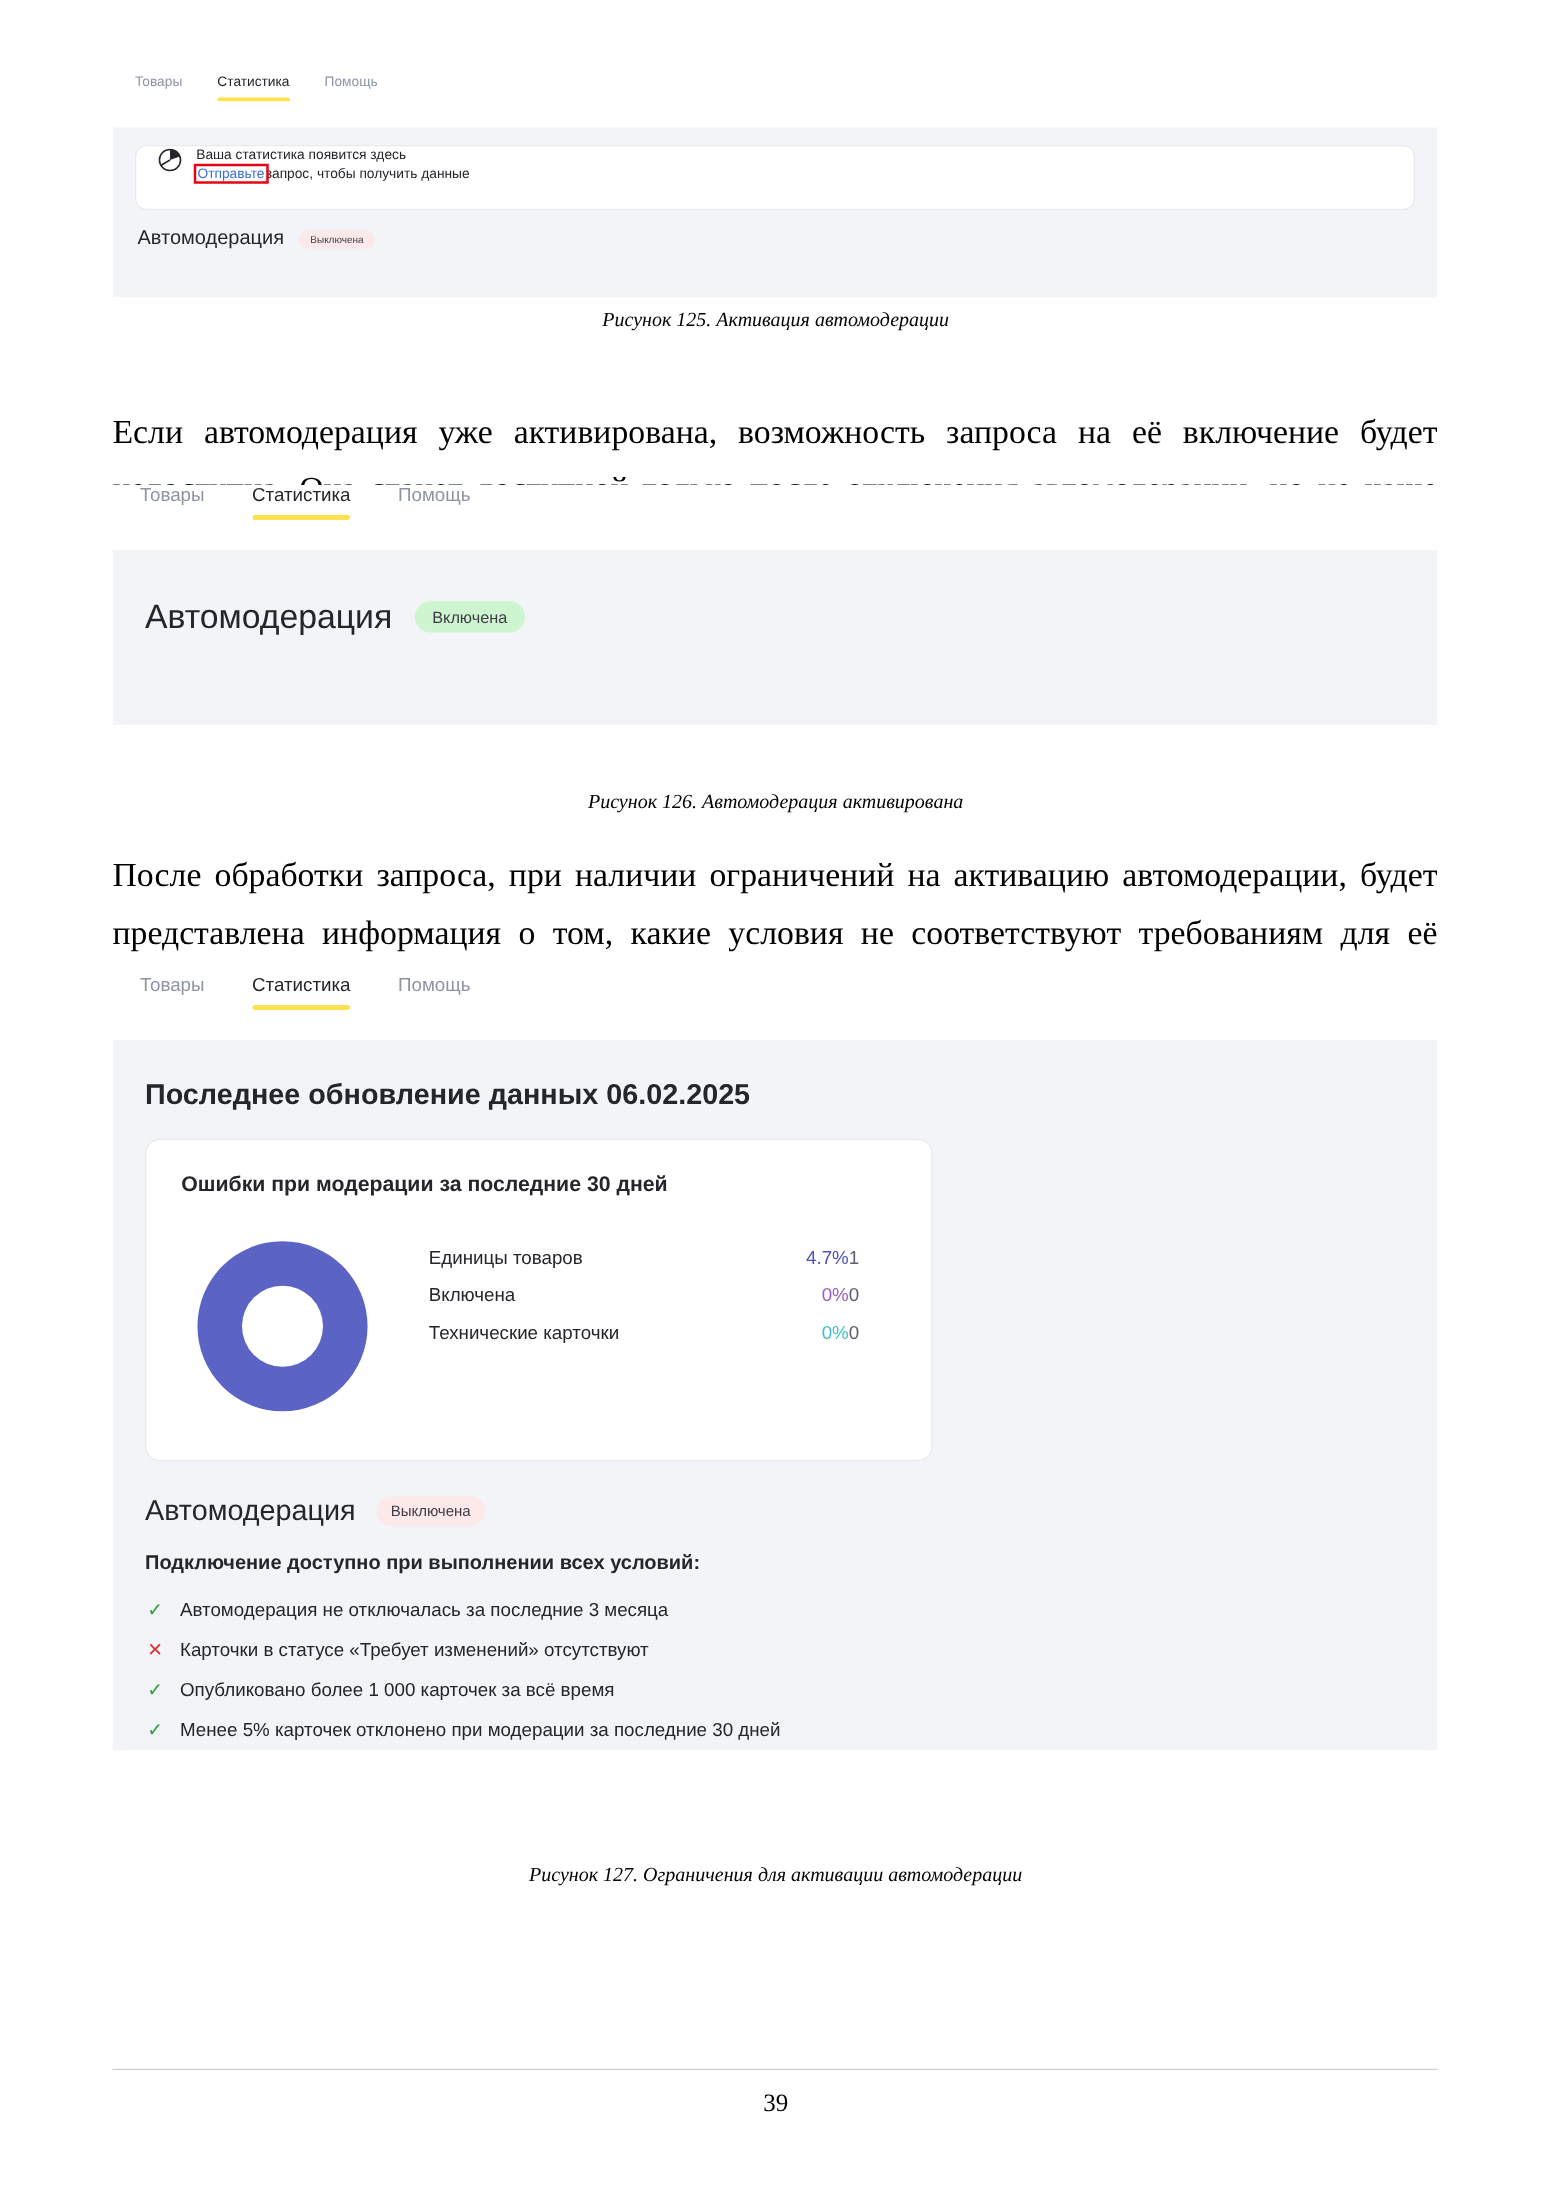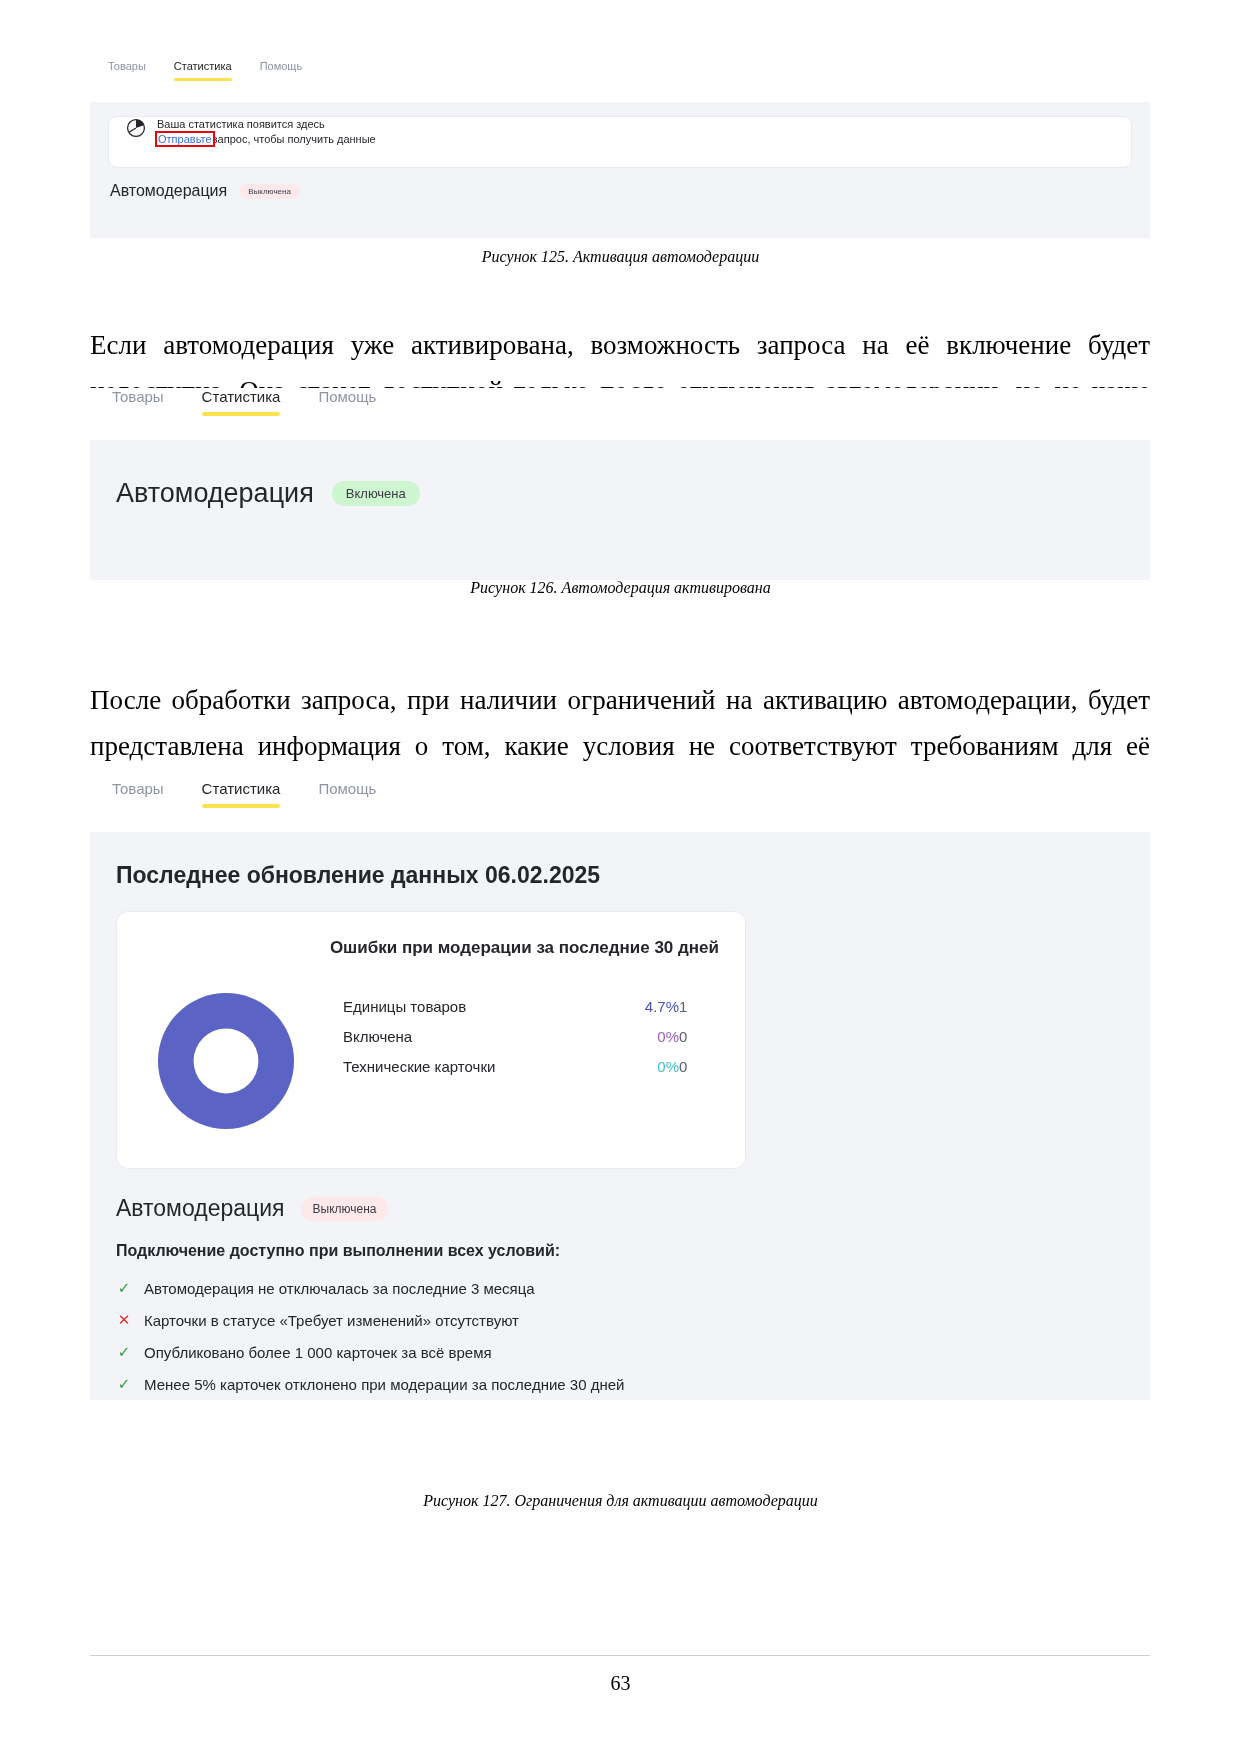--- a/index.html
+++ b/index.html
@@ -166,21 +166,21 @@
   #shot2 .badge { font-size: 13px; padding: 5px 14px; }
 
   
   #shot3 { left: 90px; top: 780px; width: 1060px; height: 620px; }
   #shot3 .tabbar { height: 52px; padding-left: 22px; gap: 38px; font-size: 15px; }
   #shot3 .tab { padding-bottom: 12px; }
   #shot3 .tab.active .underline { bottom: 1px; height: 4px; }
   #shot3 .body { position: absolute; top: 52px; left: 0; right: 0; bottom: 0; padding: 30px 26px 0 26px; }
   #shot3 .last-update { font-size: 23px; font-weight: 700; color: #25262b; }
   #shot3 .chart-card { margin-top: 22px; width: 630px; padding: 26px 26px 26px 28px; }
-  #shot3 .chart-title { font-size: 17px; font-weight: 700; color: #25262b; text-align: right; }
+  #shot3 .chart-title { font-size: 17px; font-weight: 700; color: #25262b; }
   #shot3 .chart-area { margin-top: 22px; display: flex; align-items: flex-start; gap: 36px; }
   #shot3 .donut { width: 162px; height: 162px; flex: 0 0 162px; }
   #shot3 .legend { flex: 1; padding-top: 18px; }
   #shot3 .legend-row {
     display: flex;
     align-items: baseline;
     font-size: 15px;
     color: #25262b;
     height: 30px;
   }
@@ -261,21 +261,21 @@
       </div>
     </div>
     <div class="body">
       <div class="auto-row">
         <span class="heading-auto">Автомодерация</span>
         <span class="badge on">Включена</span>
       </div>
     </div>
   </div>
 
-  <div class="caption" style="top:579px;">Рисунок 126. Автомодерация активирована</div>
+  <div class="caption" style="top:633px;">Рисунок 126. Автомодерация активирована</div>
 
   <p class="para" style="top:650px;"><span>После обработки запроса, при наличии ограничений на активацию автомодерации, будет представлена информация о том, какие условия не соответствуют требованиям для её подключения (отмечены </span><span class="xmark-inline">✕</span><span>).</span></p>
 
   <div class="shot" id="shot3">
     <div class="tabbar">
       <div class="tab">
         <span>Товары</span>
       </div>
       <div class="tab active">
         <span>Статистика</span>
@@ -341,15 +341,15 @@
           <span class="cond-mark ok">✓</span>
           <span>Менее 5% карточек отклонено при модерации за последние 30 дней</span>
         </div>
       </div>
     </div>
   </div>
 
   <div class="caption" style="top:1452px;margin-top:40px;">Рисунок 127. Ограничения для активации автомодерации</div>
 
   <div class="rule" style="top:1655px;"></div>
-  <div class="page-number" style="top:1672px;">63</div>
+  <div class="page-number" style="top:1672px;">39</div>
 
 </div>
 
 </body></html>

